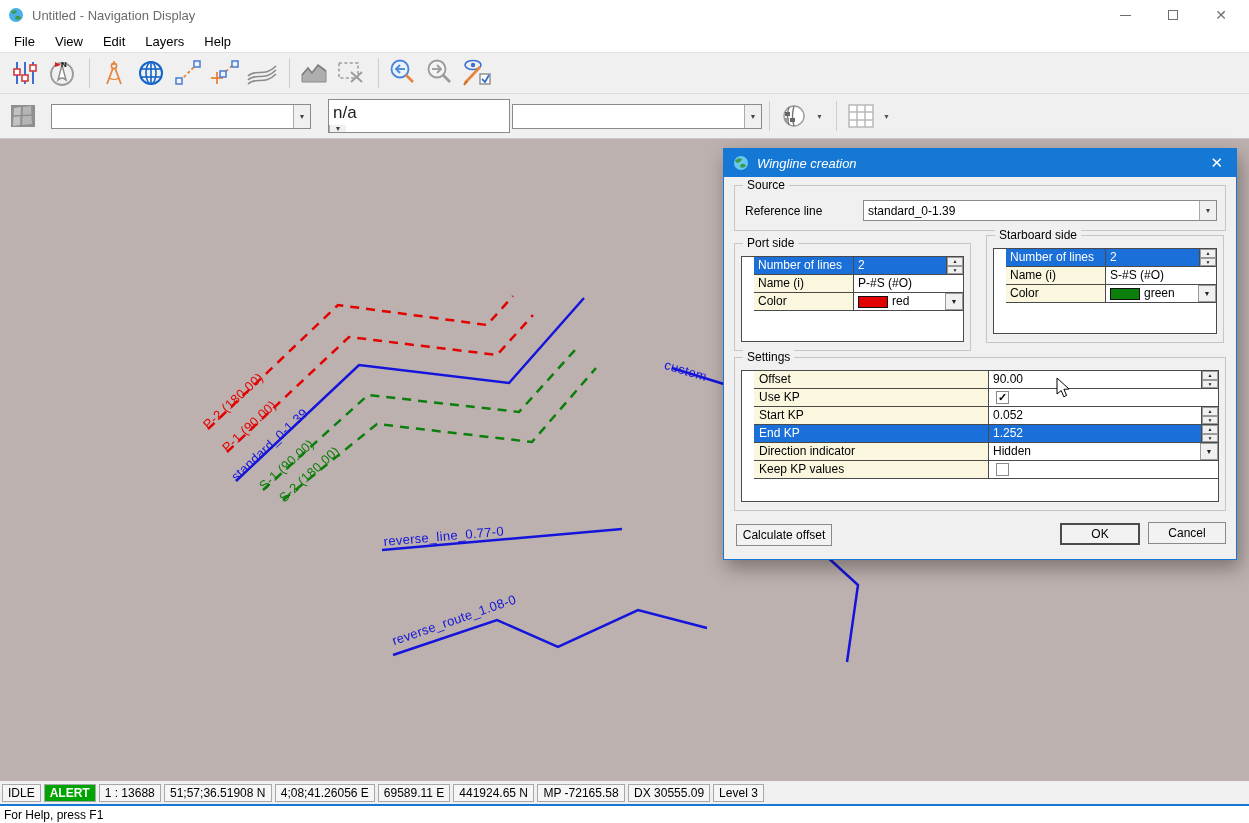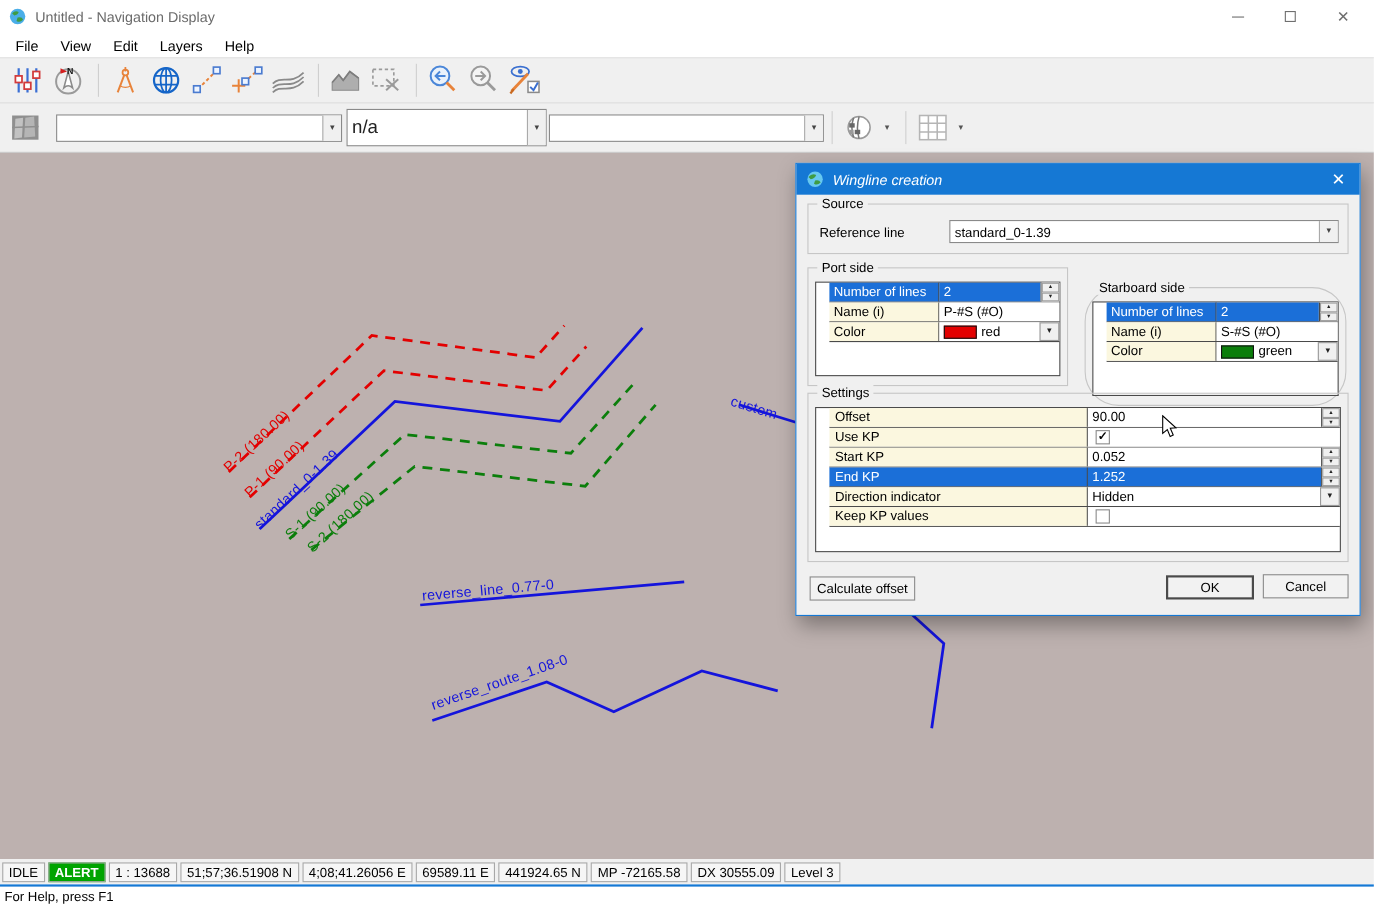--- a/index.html
+++ b/index.html
@@ -24,21 +24,21 @@
   .toolbar1 { position:absolute; left:0; top:52px; width:100%; height:41px; background:#f0f0f0; border-top:1px solid #e2e2e2; display:flex; align-items:center; padding-left:8px; }
   .toolbar2 { position:absolute; left:0; top:93px; width:100%; height:46px; background:#f0f0f0; border-top:1px solid #dcdcdc; border-bottom:1px solid #c9c9c9; display:flex; align-items:center; padding-left:6px; }
   .tbtn { width:34px; height:34px; display:flex; align-items:center; justify-content:center; margin-right:3px; }
   .tsep { width:1px; height:30px; background:#cfcfcf; margin:0 7px; }
   .combo { height:25px; background:#fff; border:1px solid #8a8a8a; display:flex; align-items:stretch; }
   .combo .combo-text { flex:1; padding-left:4px; display:flex; align-items:center; font-size:12px; }
   .combo .combo-btn { width:17px; border-left:1px solid #aaa; background:#f0f0f0; display:flex; align-items:center; justify-content:center; font-size:7px; color:#444; }
   .combo.big { height:34px; }
   .combo.big .combo-text { font-size:17px; color:#222; }
   .c1 { width:260px; margin-left:8px; }
-  .c2 { width:182px; margin-left:4px; }
+  .c2 { width:182px; margin-left:17px;flex-direction:column; }
   .c3 { width:250px; margin-left:2px; }
   .drop-arrow-small { font-size:7px; color:#555; margin:0 6px 0 2px; }
 
   
   .canvas { position:absolute; left:0; top:139px; width:1249px; height:642px; overflow:hidden; }
   .canvas svg.map { position:absolute; left:0; top:0; }
   .maplabel { position:absolute; transform-origin:0 0; font-size:13px; white-space:nowrap; letter-spacing:0.3px; }
 
   
   .dialog { position:absolute; left:723px; top:148px; width:514px; height:412px; background:#f0f0f0; border:1px solid #1578d4; box-shadow:3px 8px 18px rgba(0,0,0,0.35); z-index:10; }
@@ -49,21 +49,21 @@
 
   .grp { position:absolute; border:1px solid #c6c6c6; }
   .grp-label { position:absolute; top:-8px; left:8px; background:#f0f0f0; padding:0 4px; font-size:12px; }
 
   .grp-source { left:10px; top:8px; width:492px; height:46px; }
   .src-row { display:flex; align-items:center; padding:14px 8px 0 10px; }
   .src-row .flabel { width:118px; }
   .src-row .combo { flex:1; height:21px; }
 
   .grp-port { left:10px; top:66px; width:237px; height:108px; }
-  .grp-starboard { left:262px; top:84px; width:238px; height:108px;border-radius:31px; }
+  .grp-starboard { left:262px; top:58px; width:238px; height:108px; }
   .grp-settings { left:10px; top:180px; width:492px; height:154px; }
 
   .ptable { position:absolute; left:6px; top:12px; right:6px; bottom:8px; border:1px solid #4a4a4a; background:#fff; display:flex; flex-direction:column;padding-left:12px; }
   .prow { display:flex; height:18px; border-bottom:1px solid #4a4a4a; align-items:stretch; font-size:12px; flex:none; }
   .pfill { flex:1; }
   .plabel { width:100px; background:#fbf7df; border-right:1px solid #4a4a4a; padding-left:4px; line-height:17px; }
   .slabel { width:235px; background:#fbf7df; border-right:1px solid #4a4a4a; padding-left:5px; line-height:17px; }
   .pval { flex:1; padding-left:4px; line-height:17px; background:#fff; display:flex; align-items:center; }
   .prow.sel .plabel, .prow.sel .slabel, .prow.sel .pval { background:#1b6fd8; color:#fff; }
   .spin { width:17px; display:flex; flex-direction:column; border-left:1px solid #4a4a4a; background:#f0f0f0; }

